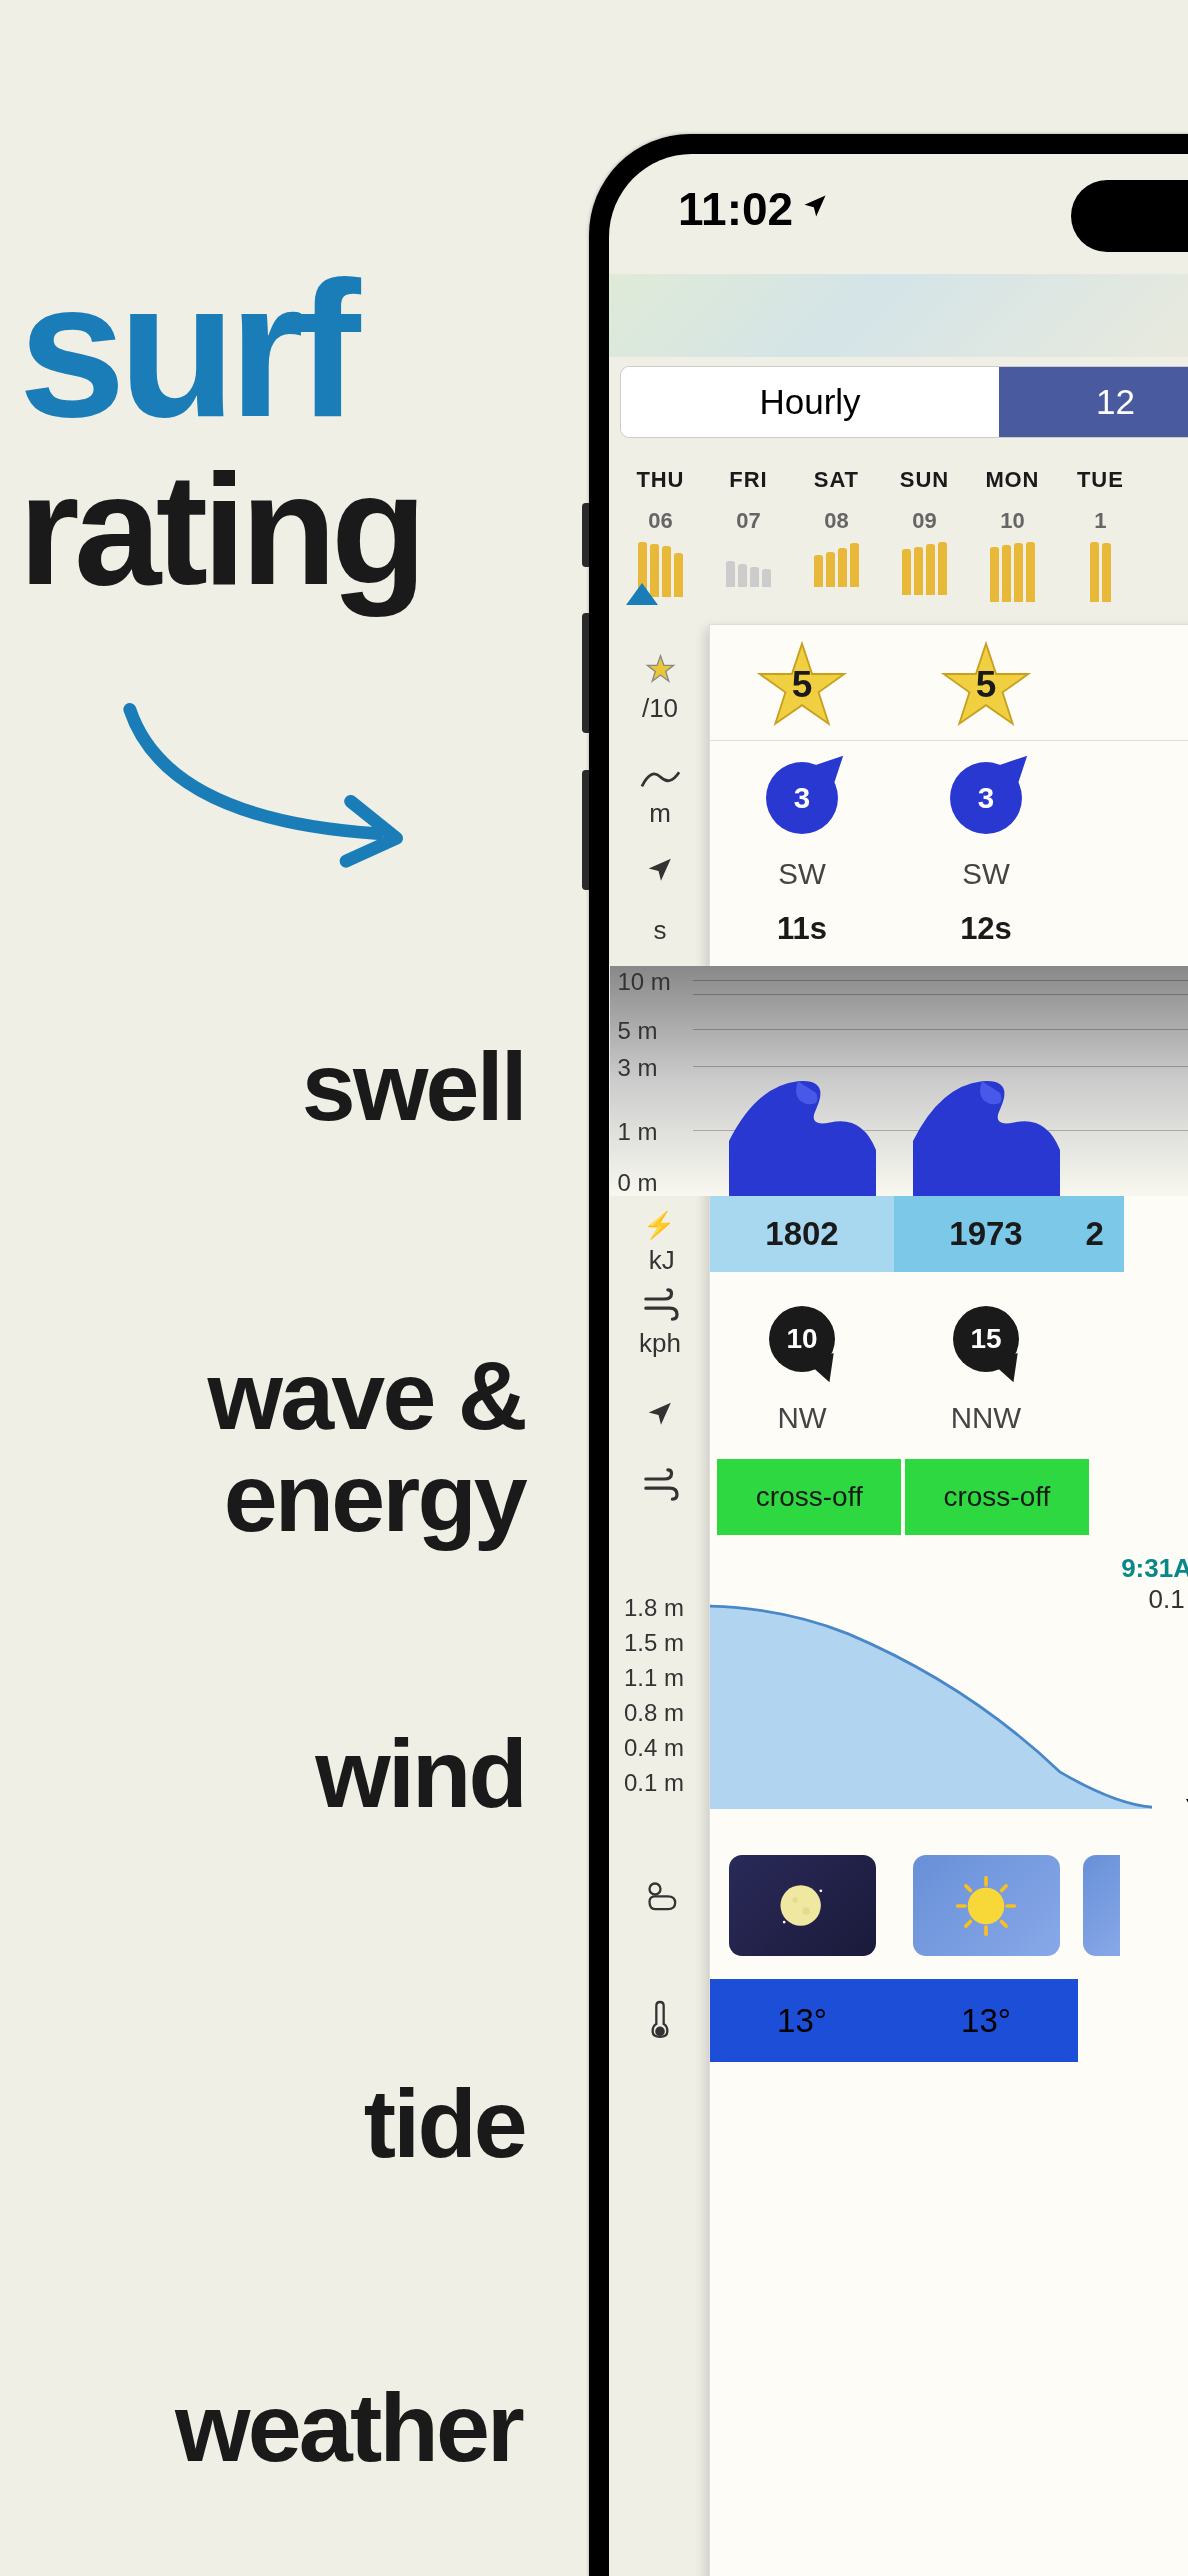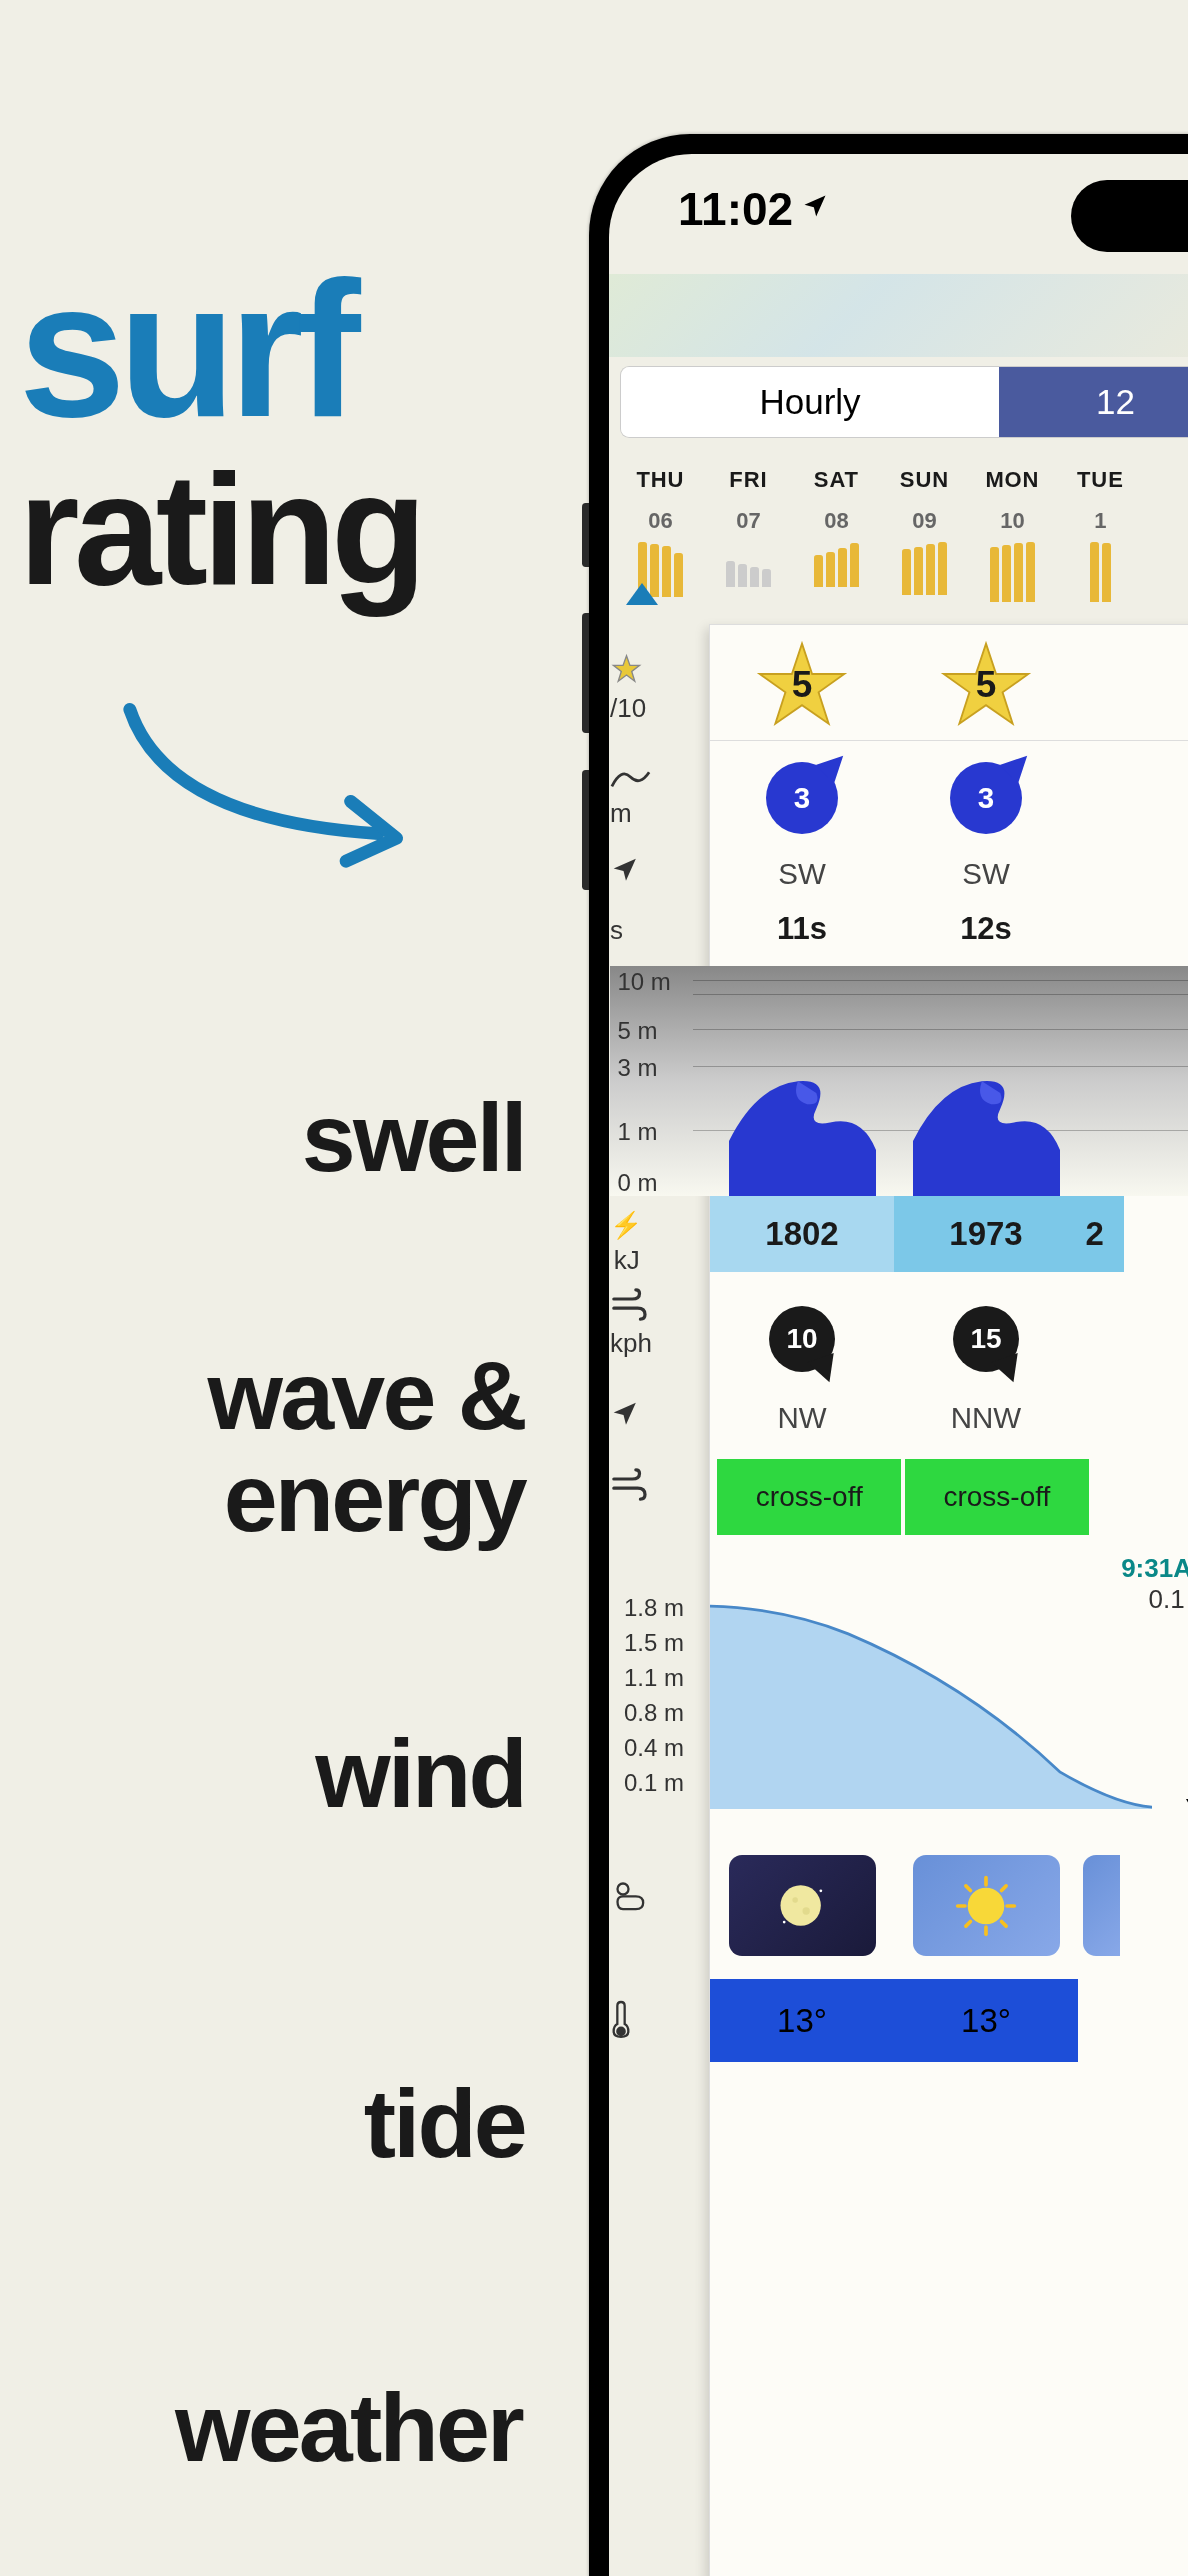--- a/index.html
+++ b/index.html
@@ -43,21 +43,21 @@
 
 .section-label {
   position: absolute;
   font-size: 97px;
   font-weight: 700;
   color: #1a1a1a;
   letter-spacing: -2.8px;
   text-align: right;
   line-height: 1.05;
 }
-.label-swell { right: 663px; top: 1087px; text-align: right; }
+.label-swell { right: 663px; top: 1036px; text-align: right; }
 .label-wave { right: 663px; top: 1345px; }
 .label-wind { right: 663px; top: 1723px; }
 .label-tide { right: 663px; top: 2073px; }
 .label-weather { right: 666px; top: 2377px; }
 
 
 .phone {
   position: absolute;
   right: -64px;
   top: 134px;
@@ -224,20 +224,21 @@
   left: -100px;
   top: 0;
   bottom: 0;
   width: 100px;
 }
 .gutter-item {
   position: absolute;
   width: 100%;
   display: flex;
   flex-direction: column;
+  align-items: center;
   justify-content: center;
   color: #333;
 }
 .gutter-unit { font-size: 26px; font-weight: 500; margin-top: 3.7px; }
 
 
 .row { position: absolute; left: 0; right: 0; display: flex; }
 .cell { flex: 0 0 184px; display: flex; align-items: center; justify-content: center; }
 
 

